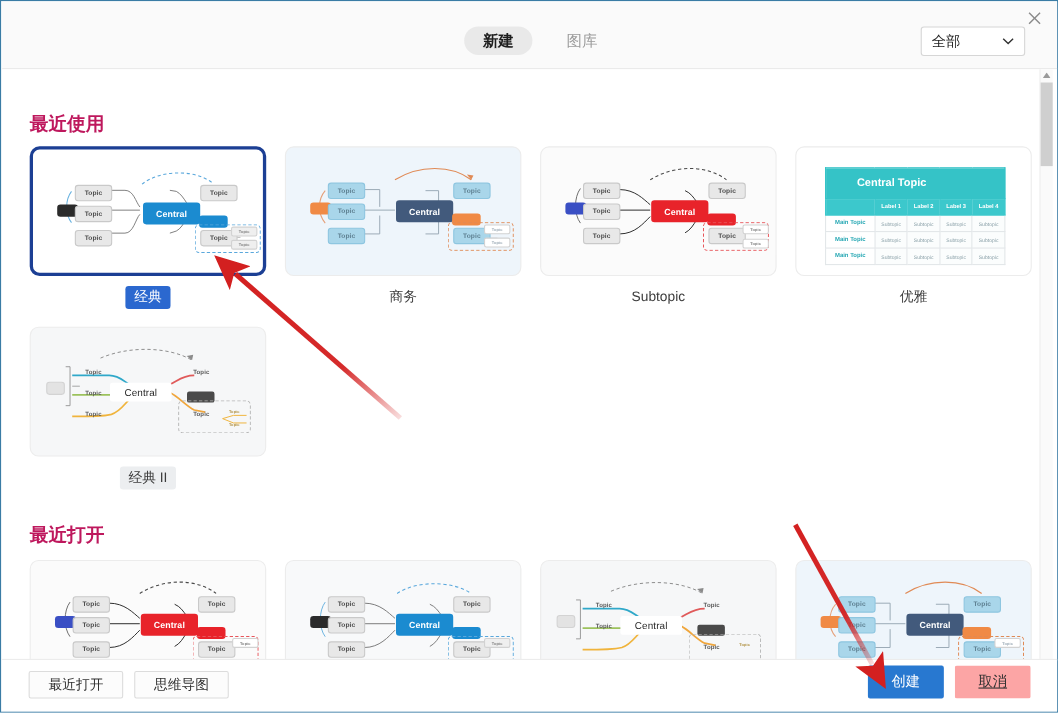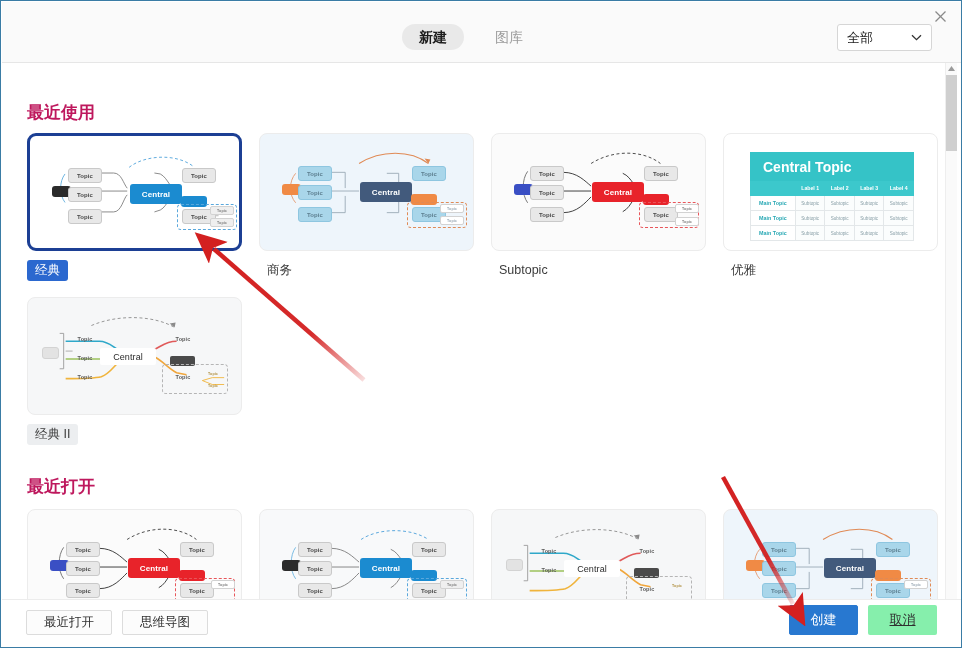--- a/index.html
+++ b/index.html
@@ -17,21 +17,21 @@
   .titlebar{
     position:absolute;left:1px;top:1px;width:960px;height:61px;
     background:#fafafa;border-bottom:1px solid #e6e6e6;box-sizing:border-box;
   }
   .close-btn{
     position:absolute;right:10px;top:3px;width:24px;height:22px;
     display:flex;align-items:center;justify-content:center;
     color:#8a8a8a;font-size:15px;line-height:1;cursor:pointer;
   }
   .tabs{
-    position:absolute;left:400px;top:22px;display:flex;align-items:center;gap:14px;justify-content:space-between;
+    position:absolute;left:420px;top:22px;display:flex;align-items:center;gap:14px;justify-content:space-between;
   }
   .tab{
     font-size:14px;color:#9b9b9b;padding:5px 17px;border-radius:14px;cursor:pointer;
     line-height:16px;
   }
   .tab.active{background:#e9e9e9;color:#1d1d1d;font-weight:bold;}
   .filter-select{
     position:absolute;right:30px;top:22px;width:95px;height:27px;
     border:1px solid #d6d6d6;border-radius:3px;background:#fff;
     display:flex;align-items:center;box-sizing:border-box;cursor:pointer;
@@ -66,21 +66,21 @@
   
   .card{position:absolute;width:215px;}
   .thumb{
     width:215px;height:118px;border-radius:8px;position:relative;overflow:hidden;
     box-sizing:border-box;border:1px solid #ececec;background:#f7f8fa;cursor:pointer;
   }
   .card.selected .thumb{
     border:3px solid #1c3f94;background:#fff;border-radius:9px;
   }
   .card-label{
-    text-align:left;margin-top:9px;font-size:12.5px;color:#3c3c3c;
+    text-align:center;margin-top:9px;font-size:12.5px;color:#3c3c3c;
     line-height:17px;
   }
   .card-label span{padding:2px 8px;border-radius:3px;display:inline-block;}
   .card.selected .card-label span{background:#2b68cf;color:#fff;}
   .card-label.hovered span{background:#eceef0;color:#3c3c3c;}
 
   
   .n{position:absolute;box-sizing:border-box;display:flex;align-items:center;
      justify-content:center;font-size:6px;font-weight:bold;letter-spacing:.1px;}
   .topic{width:34px;height:15px;background:#e8e8e8;border:1px solid #c9c9c9;
@@ -91,41 +91,41 @@
   .dash-box{position:absolute;box-sizing:border-box;border-radius:4px;}
   .chip{position:absolute;border-radius:3px;}
   svg.links{position:absolute;left:0;top:0;width:100%;height:100%;}
 
   
   .etbl{position:absolute;left:26px;top:18px;width:164px;border-collapse:collapse;}
   .etbl td{border:1px solid #e3e7e9;padding:0;height:14px;font-size:4.6px;
            text-align:center;color:#8aa0a8;background:#fbfdfd;}
   .etbl tr.head td{background:#3cc8cc;color:#fff;font-weight:bold;font-size:5.2px;
                    border-color:#3cc8cc;}
-  .etbl tr.title td{background:#35c3c7;color:#fff;font-weight:bold;font-size:14px;
-                    height:27px;text-align:left;padding-left:12px;border-color:#35c3c7;}
+  .etbl tr.title td{background:#35c3c7;color:#fff;font-weight:bold;font-size:10px;
+                    height:27px;text-align:left;padding-left:28px;border-color:#35c3c7;}
   .etbl td.rowhdr{color:#2aa9b5;font-weight:bold;font-size:5.4px;background:#fff;}
   .etbl td.blank{background:#3cc8cc;border-color:#3cc8cc;}
 
   
   .footer{
     position:absolute;left:1px;bottom:1px;width:960px;height:47px;
     background:#fff;border-top:1px solid #ececec;box-sizing:border-box;
   }
   .fbtn{
     position:absolute;top:10px;height:25px;border:1px solid #dcdcdc;background:#fcfcfc;
     border-radius:2px;font-size:12.5px;color:#303030;display:flex;align-items:center;
     justify-content:center;cursor:pointer;box-sizing:border-box;
     font-family:"Liberation Sans","DejaVu Sans",sans-serif;
   }
   #btn-open{left:24px;width:86px;}
   #btn-recent{left:120px;width:86px;}
   #btn-create{left:787px;top:5px;width:69px;height:30px;background:#2878d0;
               border:1px solid #2878d0;color:#fff;font-size:13px;}
-  #btn-cancel{left:866px;top:5px;width:69px;height:30px;background:#86efac;
+  #btn-cancel{left:866px;top:5px;width:69px;height:30px;background:#fca5a5;
               border:1px solid transparent;font-size:13px;text-decoration:underline;}
 
   
   .watermark{position:absolute;right:6px;bottom:2px;width:185px;height:50px;
              pointer-events:none;}
 
   
   .arrows{position:absolute;left:0;top:0;width:962px;height:648px;pointer-events:none;}
 </style>
 </head>

